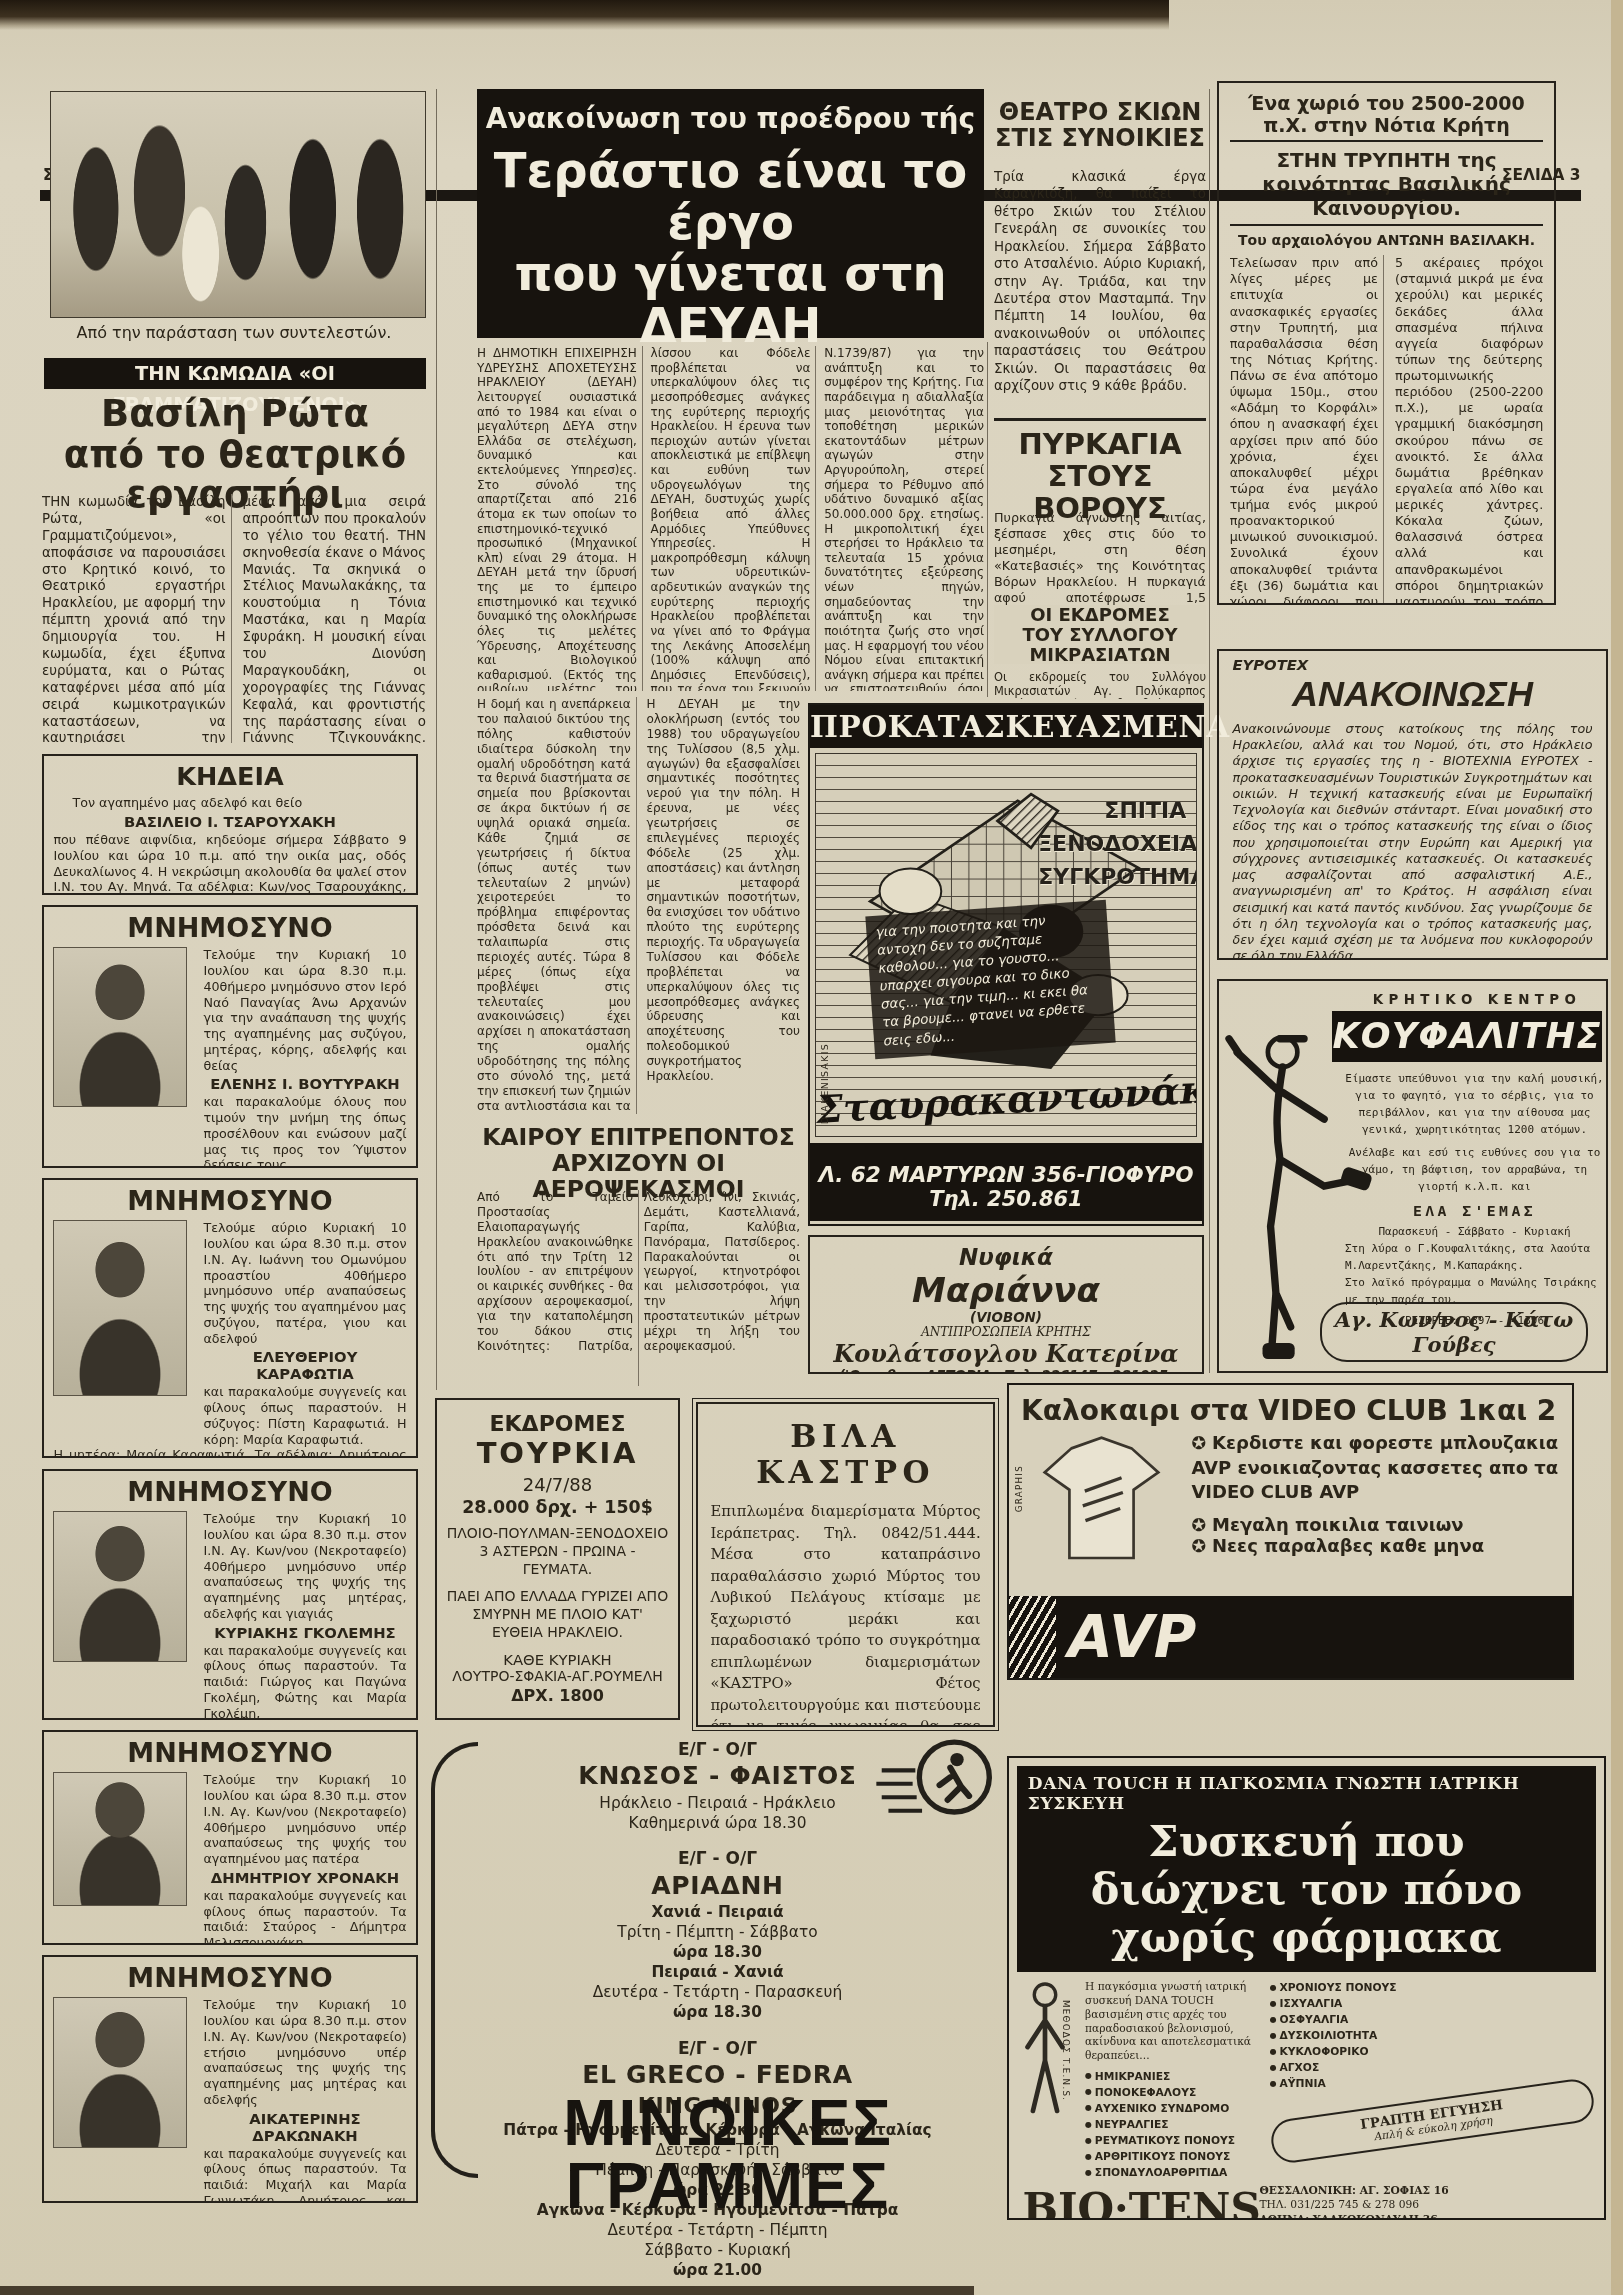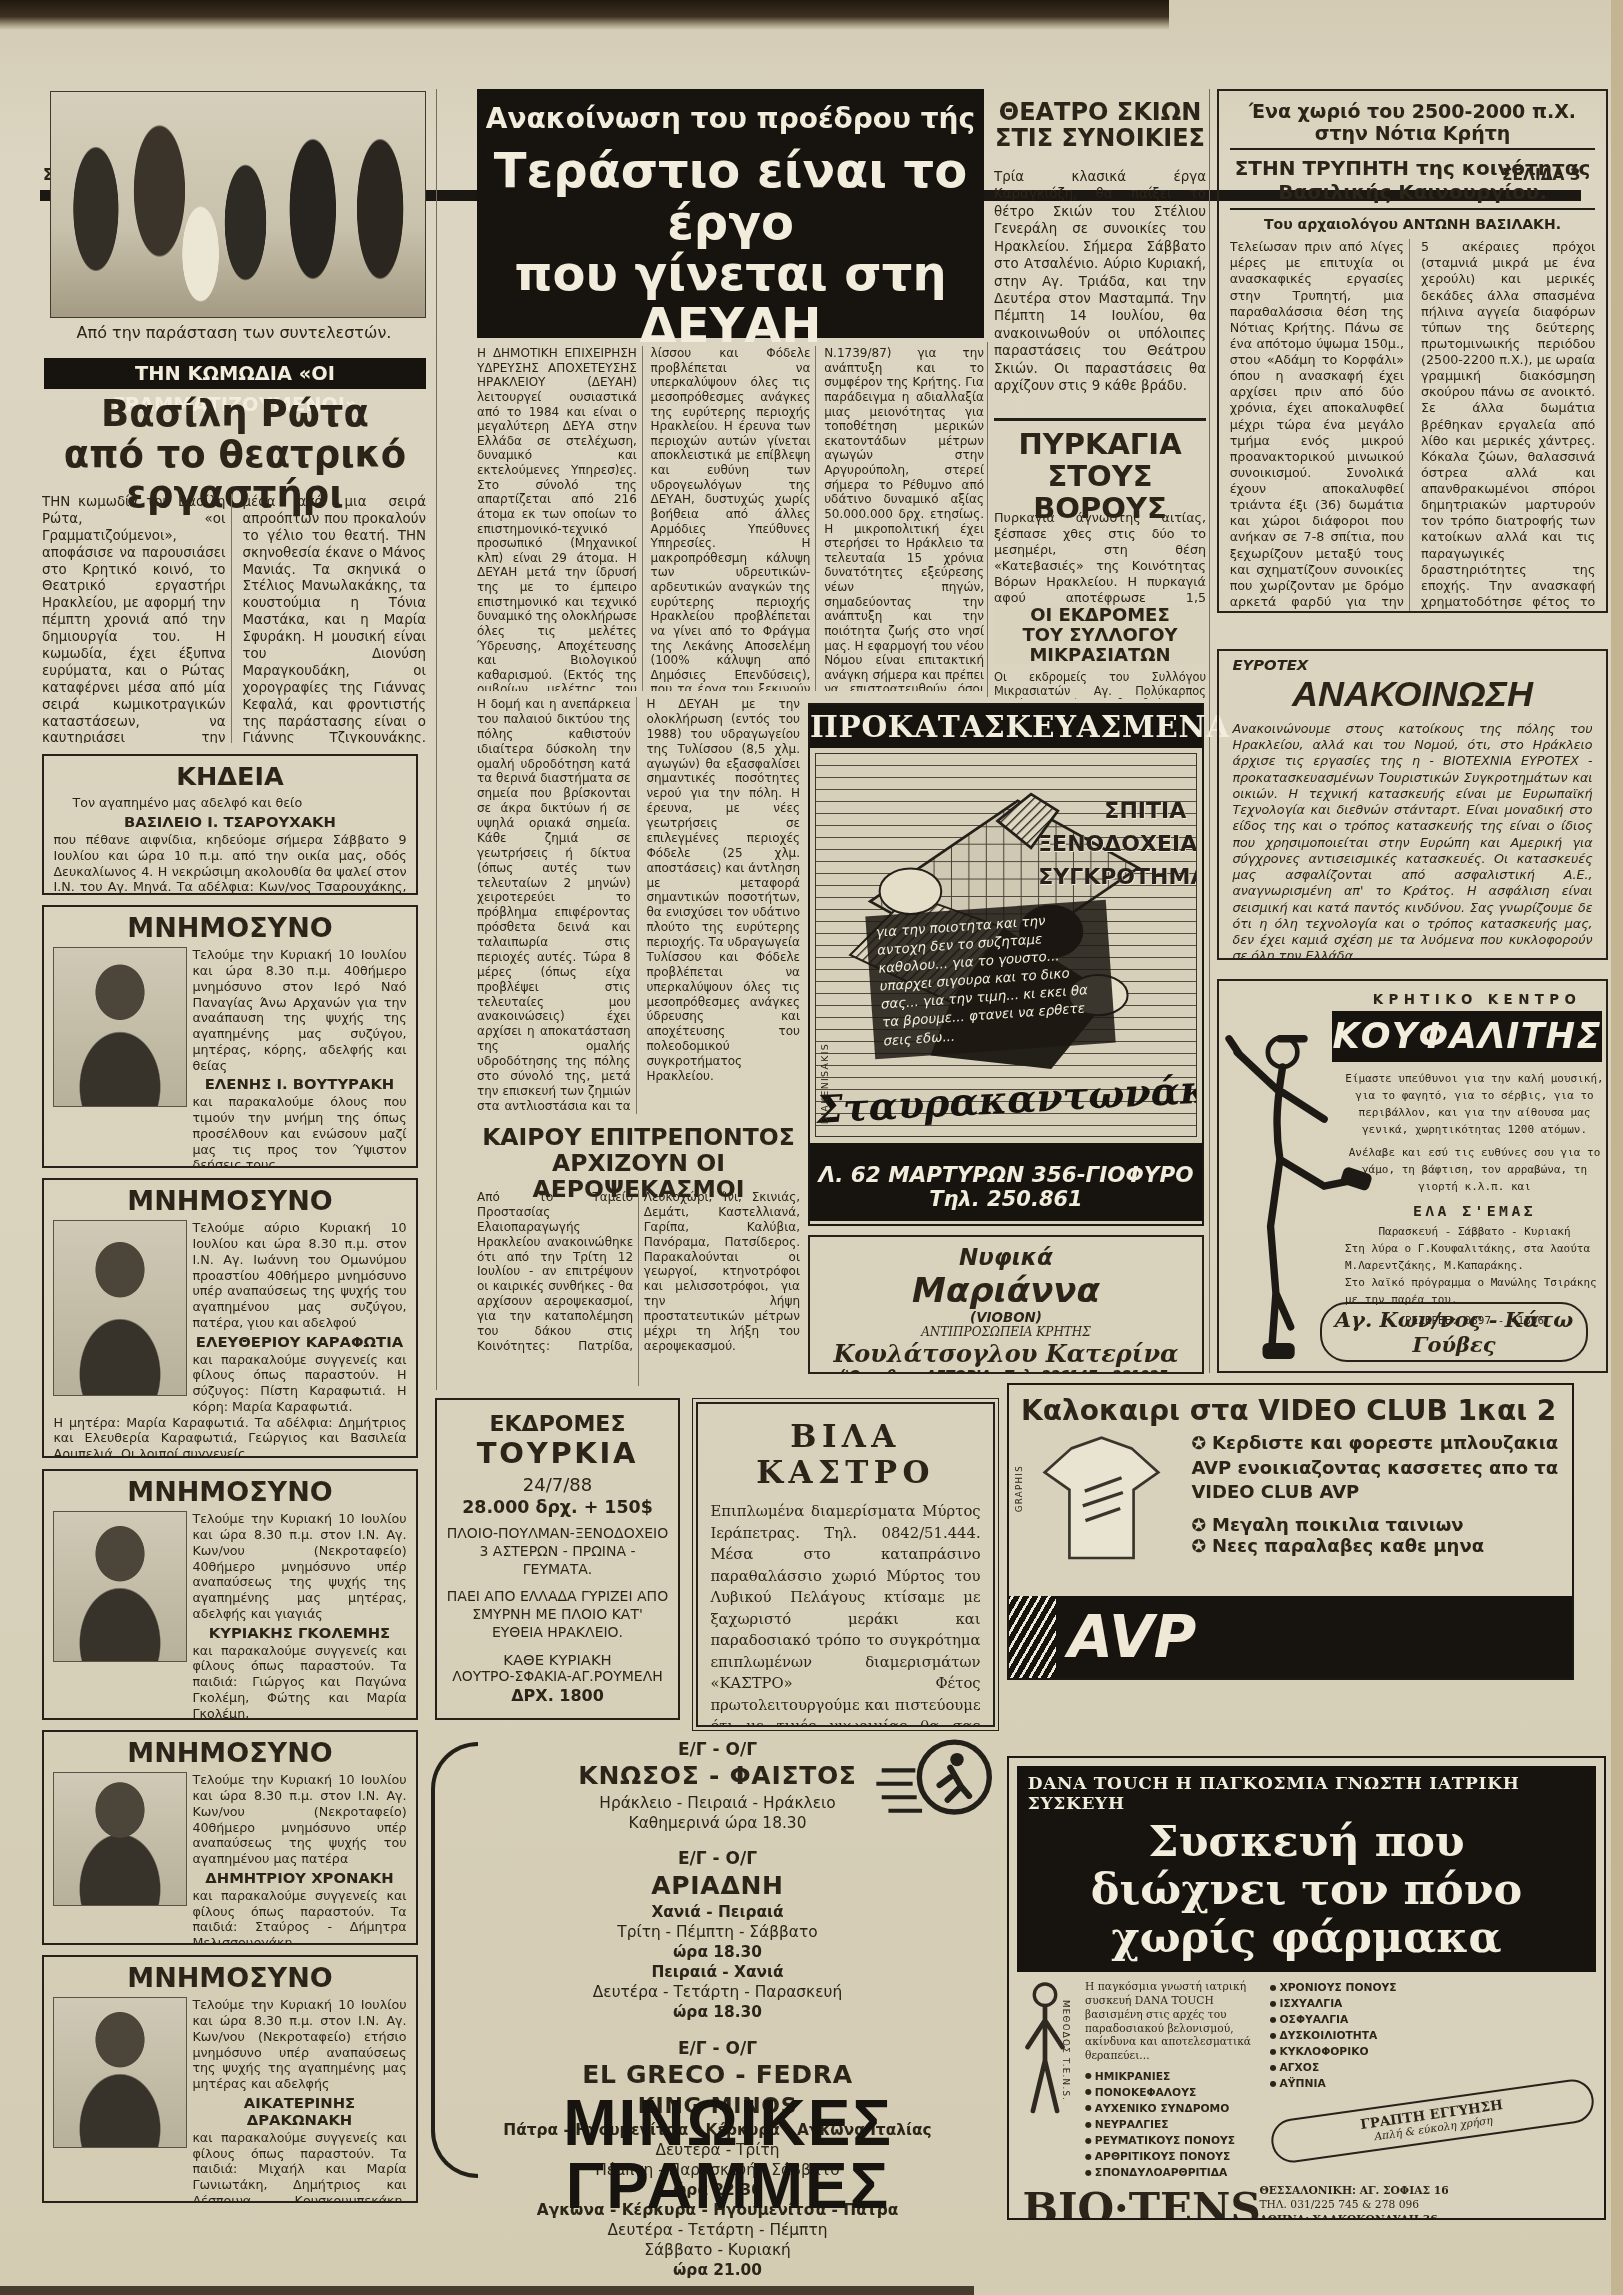--- a/index.html
+++ b/index.html
@@ -26,21 +26,21 @@
  radial-gradient(34px 94px at 52% 58%,#2e2a24 60%,transparent 62%),
  radial-gradient(38px 114px at 70% 52%,#27231e 60%,transparent 62%),
  radial-gradient(38px 114px at 88% 52%,#2b2620 60%,transparent 62%),
  linear-gradient(180deg,#d6cfbb 0%,#c8c1ab 60%,#a59b84 100%)}
 .portrait{width:134px;flex:none;border:0.7px solid #5a5345;background:
  radial-gradient(39px 44px at 50% 28%,#4c463a 62%,transparent 64%),
  radial-gradient(64px 87px at 50% 88%,#38332a 62%,transparent 64%),
  linear-gradient(180deg,#d0c9b5 0%,#b7b09a 100%)}
 .obit{left:42px;width:376px;border:2.7px solid #26221b;padding:5.4px 9.4px;overflow:hidden}
 .obit h3{font-size:27px;text-align:center;margin-bottom:4px}
-.obit .row{display:flex;gap:5px}
+.obit .row{display:flex;gap:16px}
 .obit p{font-size:12.7px;line-height:1.24;text-align:justify}
 .obit .nm{font-weight:700;text-align:center;font-size:14.8px;margin:2px 0}
 .colrule{border-right:0.7px solid #7a7263}
 .newshead{font-weight:700;text-align:center;line-height:1.1}
 .sched{text-align:center;line-height:1.3}
 .sched .s1{font-size:17px;font-weight:700}
 .sched .s2{font-size:25px;font-weight:700;letter-spacing:0.7px}
 .sched .s3{font-size:15.4px}
 .stamp{border:2px solid #26221b;border-radius:29.5px;transform:rotate(-8deg);padding:5.4px 9.4px;text-align:center}
 .bullet-star::before{content:"✪ ";font-size:17.4px}
@@ -376,21 +376,21 @@
       </div>
       <div class="serif" style="font-size:10.7px;line-height:1.35">
         <div class="b">ΘΕΣΣΑΛΟΝΙΚΗ: ΑΓ. ΣΟΦΙΑΣ 16</div>
         <div>ΤΗΛ. 031/225 745 &amp; 278 096</div>
         <div class="b">ΑΘΗΝΑ: ΧΑΛΚΟΚΟΝΔΥΛΗ 36</div>
 
       </div>
     </div>
   </div>
 
-  <div class="box" style="left:1217px;top:89px;width:391px;height:524px;border-width:2px;padding:9.4px 10.7px">
+  <div class="box" style="left:1217px;top:81px;width:339px;height:524px;border-width:2px;padding:9.4px 10.7px">
     <div class="b ctr" style="font-size:19px;border-bottom:2.7px solid #23201a;padding-bottom:4px">Ένα χωριό του 2500-2000 π.Χ. στην Νότια Κρήτη</div>
     <div class="b ctr" style="font-size:20px;margin-top:5.4px;border-bottom:2.7px double #23201a;padding-bottom:4px">ΣΤΗΝ ΤΡΥΠΗΤΗ της κοινότητας Βασιλικής Καινουργίου.</div>
     <div class="b ctr" style="font-size:14px;margin:6.7px 0">Του αρχαιολόγου ΑΝΤΩΝΗ ΒΑΣΙΛΑΚΗ.</div>
     <div style="display:flex;gap:10.7px;height:376px;overflow:hidden">
       <p class="jt colrule" style="flex:1;font-size:12.7px;line-height:1.27;padding-right:5.4px">Τελείωσαν πριν από λίγες μέρες με επιτυχία οι ανασκαφικές εργασίες στην Τρυπητή, μια παραθαλάσσια θέση της Νότιας Κρήτης. Πάνω σε ένα απότομο ύψωμα 150μ., στου «Αδάμη το Κορφάλι» όπου η ανασκαφή έχει αρχίσει πριν από δύο χρόνια, έχει αποκαλυφθεί μέχρι τώρα ένα μεγάλο τμήμα ενός μικρού προανακτορικού μινωικού συνοικισμού. Συνολικά έχουν αποκαλυφθεί τριάντα έξι (36) δωμάτια και χώροι διάφοροι που ανήκαν σε 7-8 σπίτια, που ξεχωρίζουν μεταξύ τους και σχηματίζουν συνοικίες που χωρίζονταν με δρόμο αρκετά φαρδύ για την εποχή του (1,50μ. πλάτος).</p>
       <div style="flex:1">
         <p class="jt" style="font-size:12.7px;line-height:1.27">5 ακέραιες πρόχοι (σταμνιά μικρά με ένα χερούλι) και μερικές δεκάδες άλλα σπασμένα πήλινα αγγεία διαφόρων τύπων της δεύτερης πρωτομινωικής περιόδου (2500-2200 π.Χ.), με ωραία γραμμική διακόσμηση σκούρου πάνω σε ανοικτό. Σε άλλα δωμάτια βρέθηκαν εργαλεία από λίθο και μερικές χάντρες. Κόκαλα ζώων, θαλασσινά όστρεα αλλά και απανθρακωμένοι σπόροι δημητριακών μαρτυρούν τον τρόπο διατροφής των κατοίκων αλλά και τις παραγωγικές δραστηριότητες της εποχής. Την ανασκαφή χρηματοδότησε φέτος το Υπουργείο, λόγω του εξαιρετικού ενδιαφέροντος που παρουσιάζει για την Προϊστορία του Αιγαίου. Διευθυντής της ανασκαφής είναι ο αρχαιολόγος Αντώνης</p>
 
       </div>
     </div>

